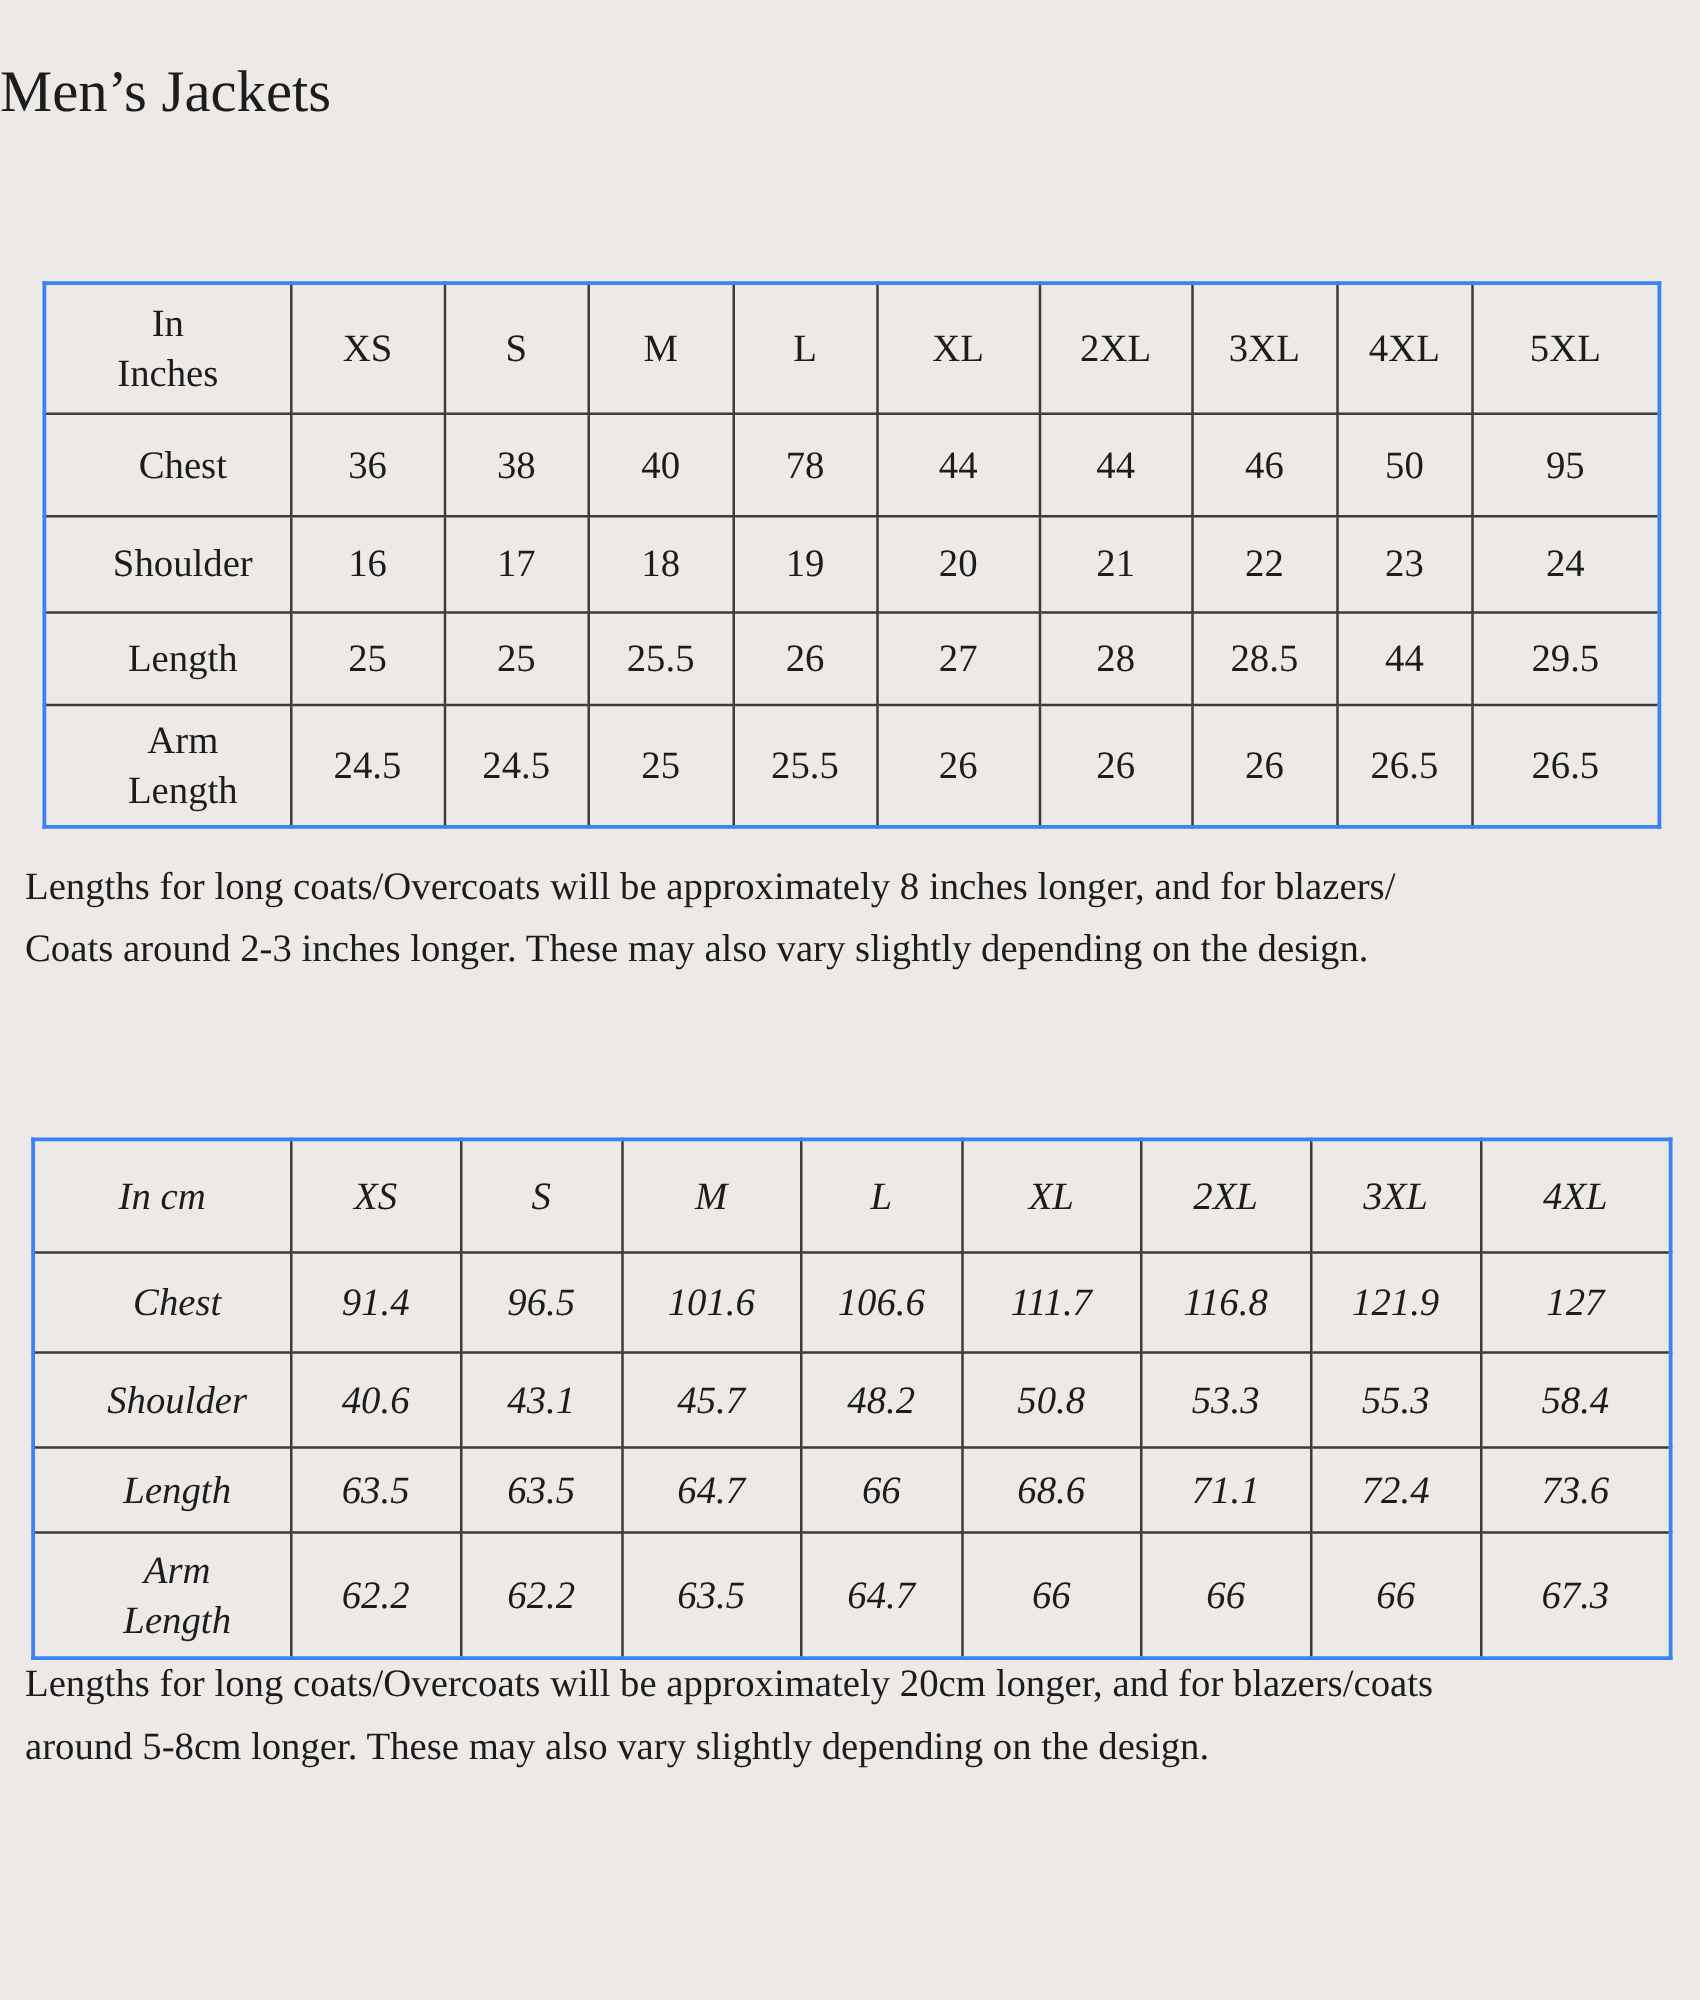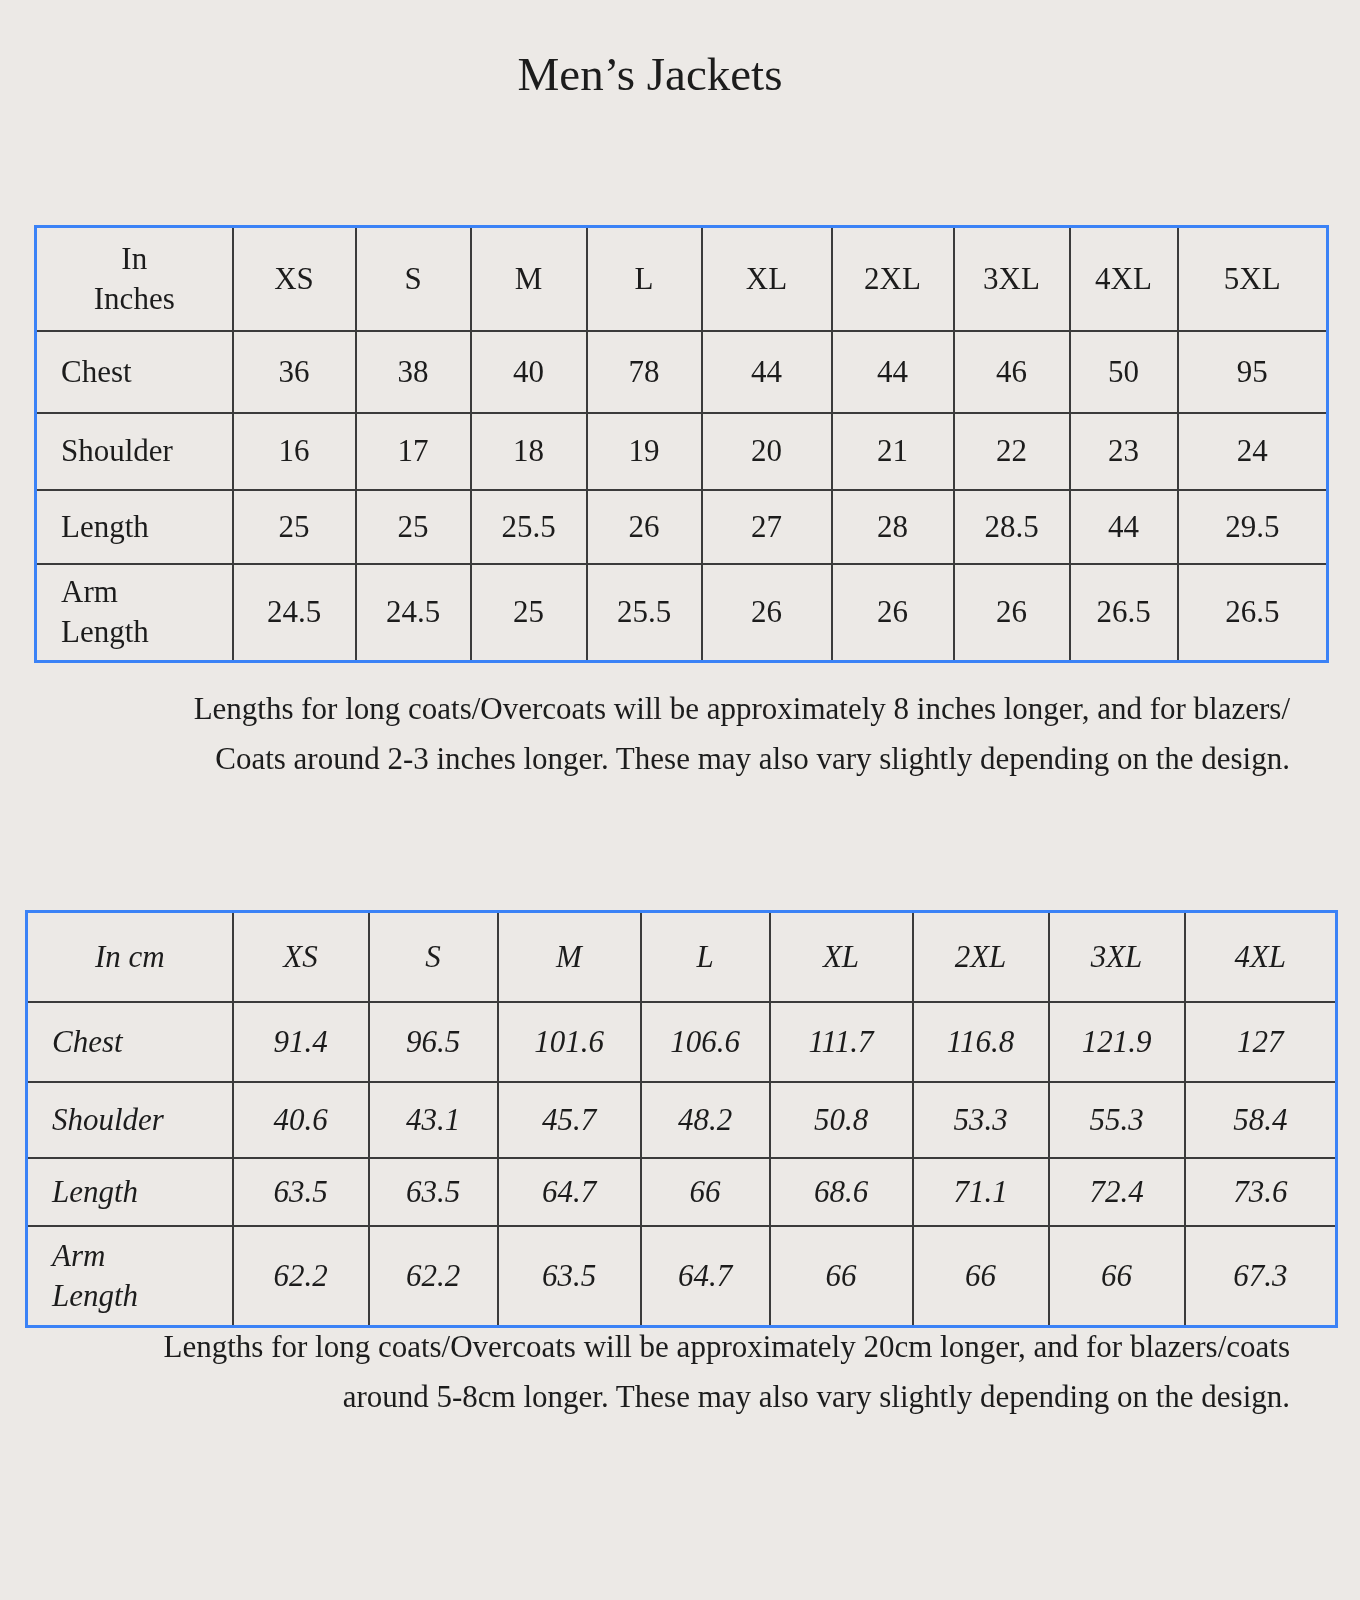--- a/index.html
+++ b/index.html
@@ -10,21 +10,21 @@
     background: #ece9e6;
     font-family: "Liberation Serif", serif;
     color: #1c1c1c;
     overflow: hidden;
   }
   .title {
     position: absolute;
     top: 46px;
     left: 0;
     width: 1300px;
-    text-align: center;
+    text-align: left;
     font-size: 47px;
     line-height: 56px;
   }
   .subtitle {
     position: absolute;
     top: 120px;
     left: 0;
     width: 1300px;
     text-align: center;
     font-size: 32px;
@@ -39,40 +39,40 @@
   table.sizes td {
     border: 2px solid #3b3b3b;
     text-align: center;
     vertical-align: middle;
     font-size: 31px;
     padding: 0;
     line-height: 40px;
     white-space: pre-line;
   }
   table.sizes td.rowlabel {
-    text-align: left;
+    text-align: center;
     padding-left: 24px;
   }
   .t-inches { left: 34px;  top: 225px; width: 1292px; }
   .t-cm     { left: 25px;  top: 910px; width: 1310px; font-style: italic; }
   .t-inches tr.r0 { height: 104px; }
   .t-inches tr.r1 { height: 82px; }
   .t-inches tr.r2 { height: 77px; }
   .t-inches tr.r3 { height: 74px; }
   .t-inches tr.r4 { height: 98px; }
   .t-cm tr.r0 { height: 90px; }
   .t-cm tr.r1 { height: 80px; }
   .t-cm tr.r2 { height: 76px; }
   .t-cm tr.r3 { height: 68px; }
   .t-cm tr.r4 { height: 101px; }
   .note {
     position: absolute;
     left: 20px;
     width: 1270px;
-    text-align: right;
+    text-align: left;
     font-size: 31px;
     line-height: 50px;
     white-space: pre-line;
   }
   .note1 { top: 684px; }
   .note2 { top: 1322px; }
 </style>
 </head>
 <body>
 

